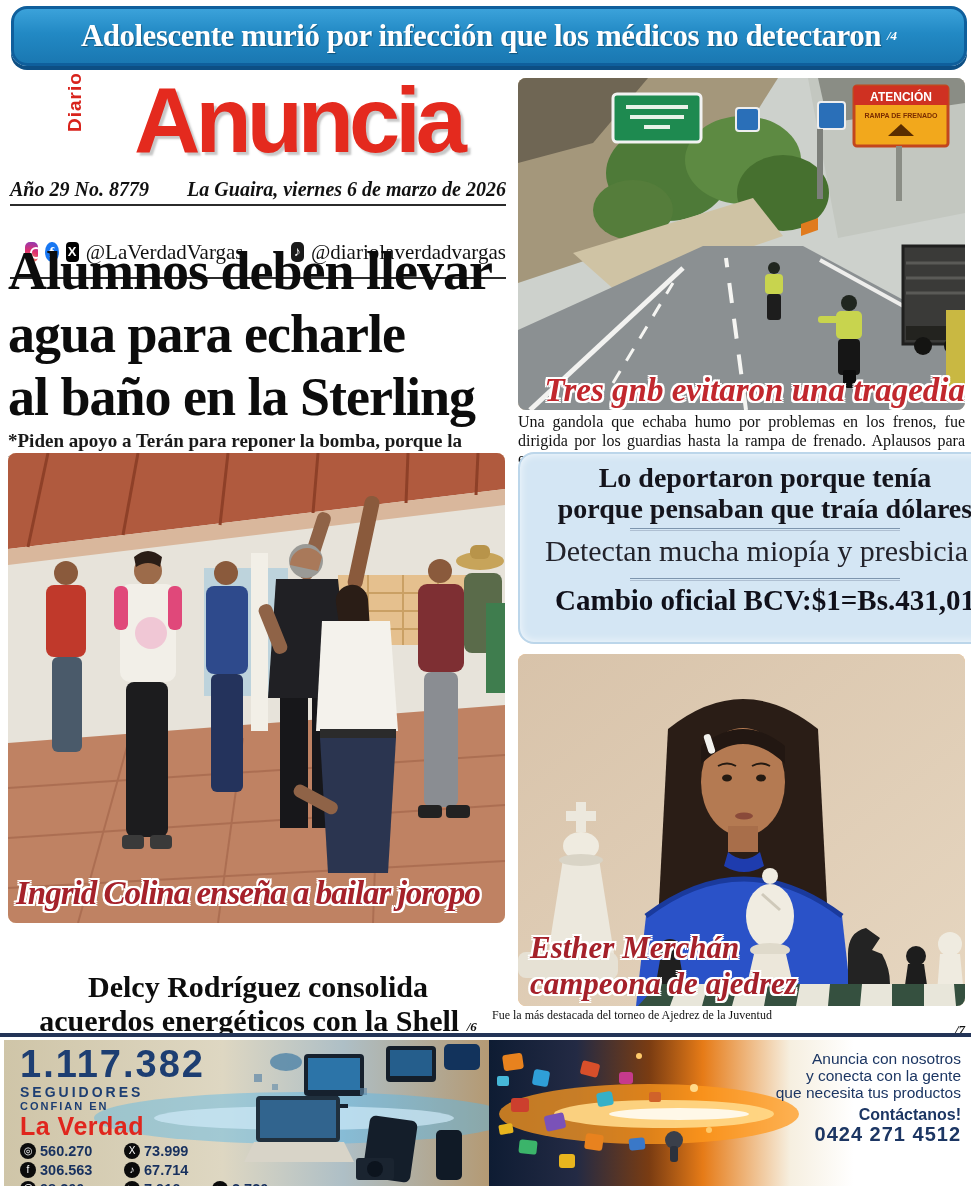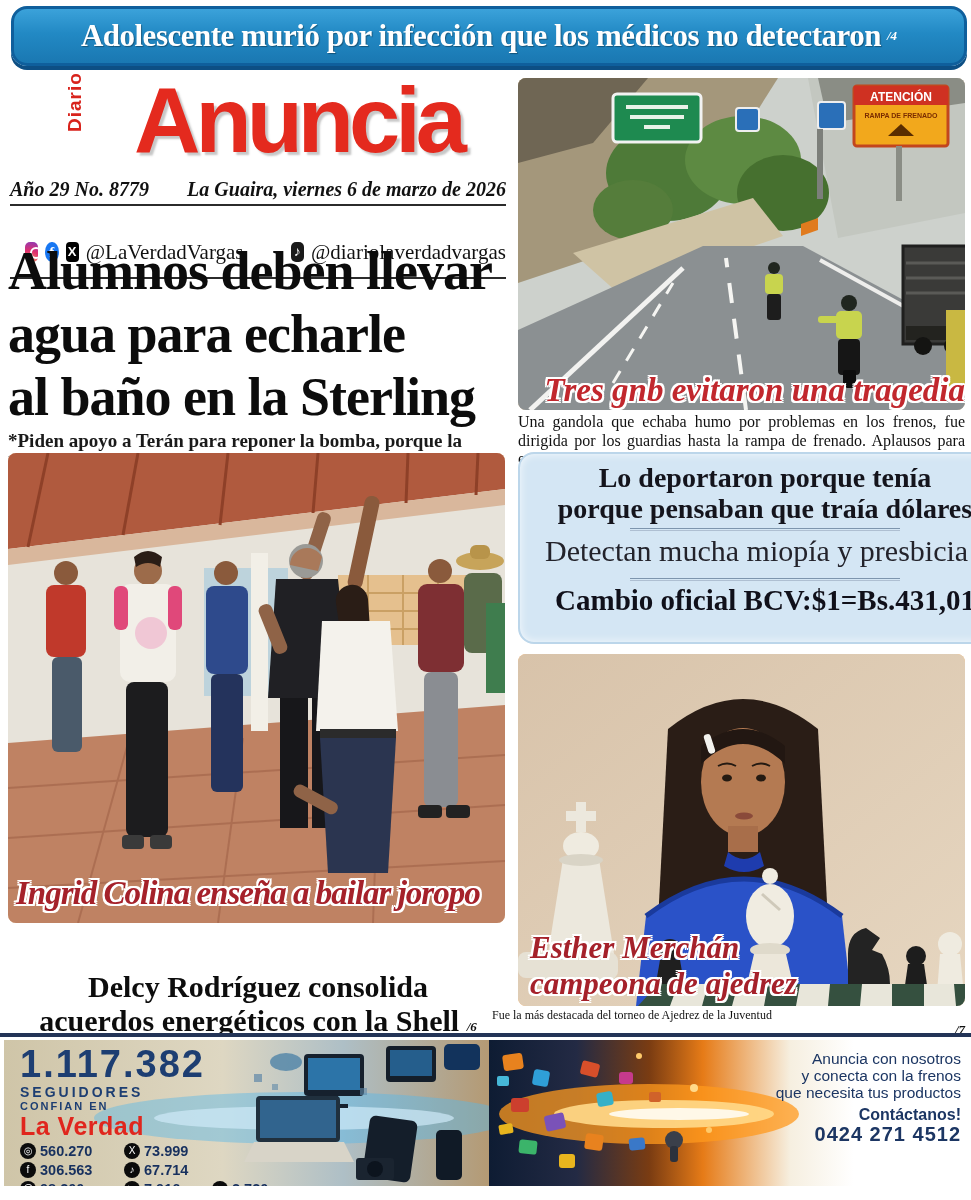--- a/index.html
+++ b/index.html
@@ -490,21 +490,21 @@
           <circle cx="185" cy="100" r="9" fill="#3a3f4a"></circle>
           <rect x="181" y="106" width="8" height="16" rx="3" fill="#2c313c"></rect>
           <circle cx="205" cy="48" r="4" fill="#ffd98a"></circle>
           <circle cx="220" cy="90" r="3" fill="#ffca6a"></circle>
           <circle cx="150" cy="16" r="3" fill="#ffca6a"></circle>
         </g>
       </svg>
       <div id="fr-text">
         <div id="fr-body">
           <div><b>Anuncia</b><span> con nosotros</span></div>
-          <div><span>y </span><b>conecta</b><span> con la frenos</span></div>
+          <div><span>y </span><b>conecta</b><span> con la gente</span></div>
           <div><span>que necesita tus productos</span></div>
         </div>
         <div id="fr-cta">Contáctanos!</div>
         <div id="fr-phone">0424 271 4512</div>
       </div>
     </div>
   </div>
 
 </div>
 

